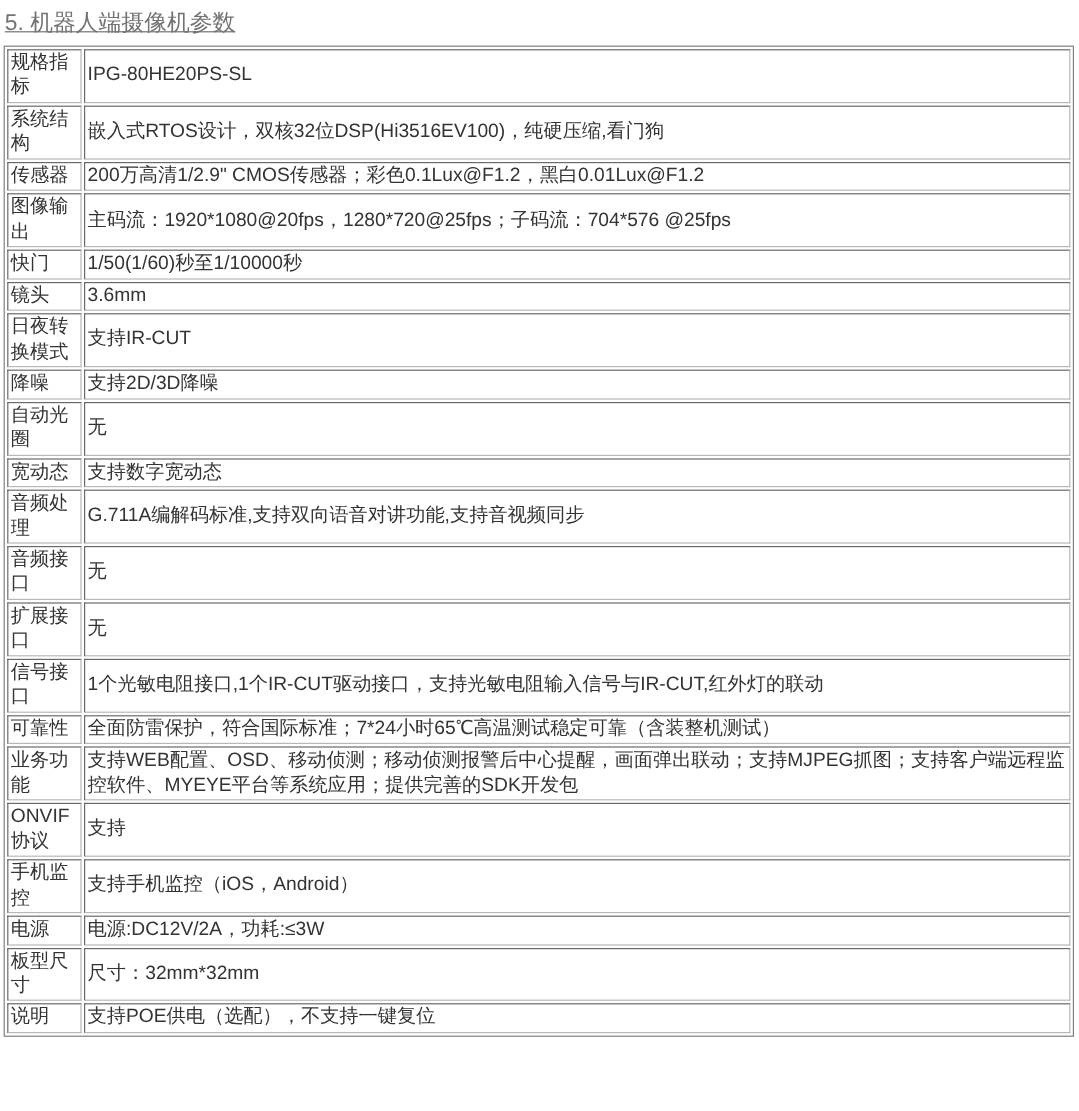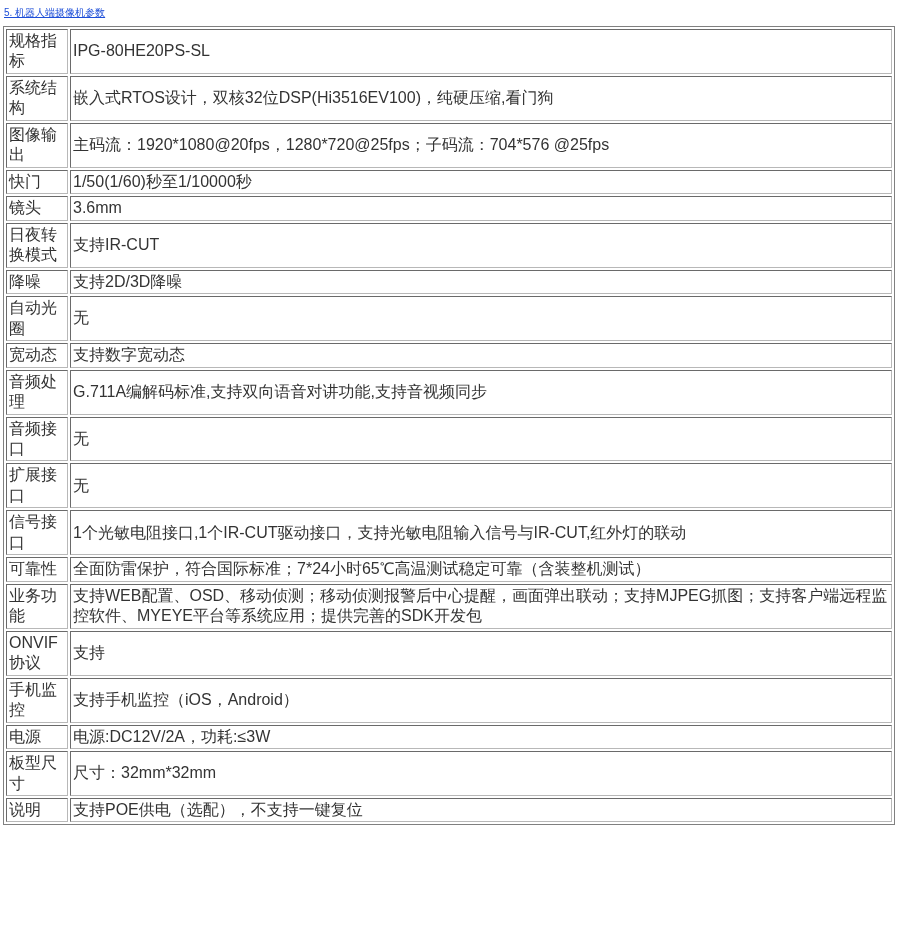--- a/index.html
+++ b/index.html
@@ -8,25 +8,25 @@
     background: #ffffff;
     font-family: "Liberation Sans", sans-serif;
     color: #333333;
   }
   .page {
     width: 899px;
     padding: 6px 3px 4px 3px;
     box-sizing: border-box;
   }
   .doc-title {
-    font-size: 10px;
+    font-size: 19px;
     font-weight: normal;
     text-decoration: underline;
     margin: 0 0 6px 1px;
-    color: #1d4ed8;
+    color: #737373;
   }
   table.spec-table {
     border-collapse: separate;
     border-spacing: 2px;
     border: 1px solid #808080;
     width: 892px;
     background: #ffffff;
     table-layout: auto;
   }
   table.spec-table td {
@@ -58,20 +58,24 @@
   <tr>
     <td class="label-cell">规格指标</td>
     <td class="value-cell">IPG-80HE20PS-SL</td>
   </tr>
 
   <tr>
     <td class="label-cell">系统结构</td>
     <td class="value-cell">嵌入式RTOS设计，双核32位DSP(Hi3516EV100)，纯硬压缩,看门狗</td>
   </tr>
 
+  <tr>
+    <td class="label-cell">传感器</td>
+    <td class="value-cell">200万高清1/2.9" CMOS传感器；彩色0.1Lux@F1.2，黑白0.01Lux@F1.2</td>
+  </tr>
 
 
   <tr>
     <td class="label-cell">图像输出</td>
     <td class="value-cell">主码流：1920*1080@20fps，1280*720@25fps；子码流：704*576 @25fps</td>
   </tr>
 
   <tr>
     <td class="label-cell">快门</td>
     <td class="value-cell">1/50(1/60)秒至1/10000秒</td>

